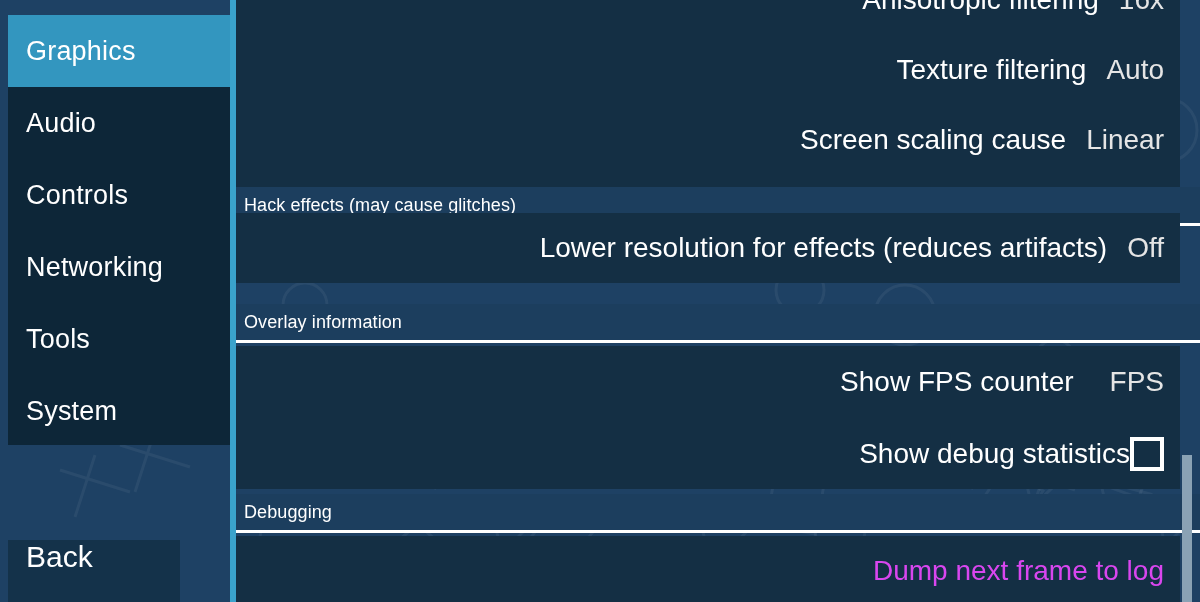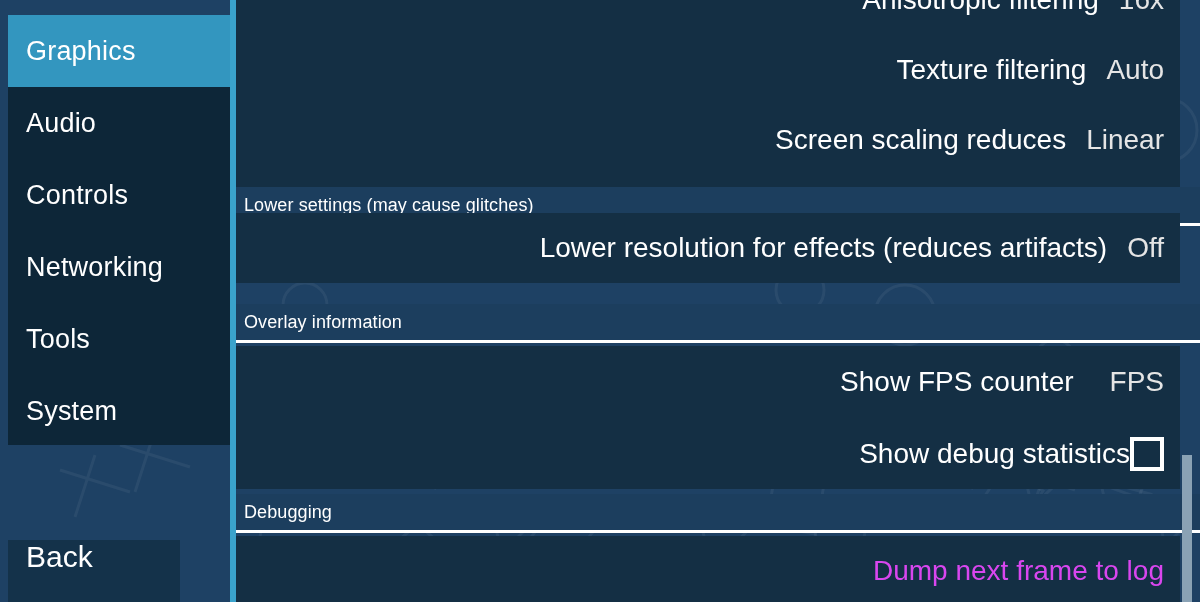--- a/index.html
+++ b/index.html
@@ -258,27 +258,27 @@
     <div class="panel" style="top:-35px; height:222px;">
       <div class="row">
         <span class="row-label">Anisotropic filtering</span>
         <span class="row-value">16x</span>
       </div>
       <div class="row">
         <span class="row-label">Texture filtering</span>
         <span class="row-value">Auto</span>
       </div>
       <div class="row">
-        <span class="row-label">Screen scaling reduces</span>
+        <span class="row-label">Screen scaling cause</span>
         <span class="row-value">Linear</span>
       </div>
     </div>
 
     <div class="section-head" style="top:187px;">
-      <span>Lower settings (may cause glitches)</span>
+      <span>Hack effects (may cause glitches)</span>
     </div>
     <div class="panel" style="top:213px; height:70px;">
       <div class="row">
         <span class="row-label">Lower resolution for effects (reduces artifacts)</span>
         <span class="row-value">Off</span>
       </div>
     </div>
 
     <div class="section-head" style="top:304px;">
       <span>Overlay information</span>

